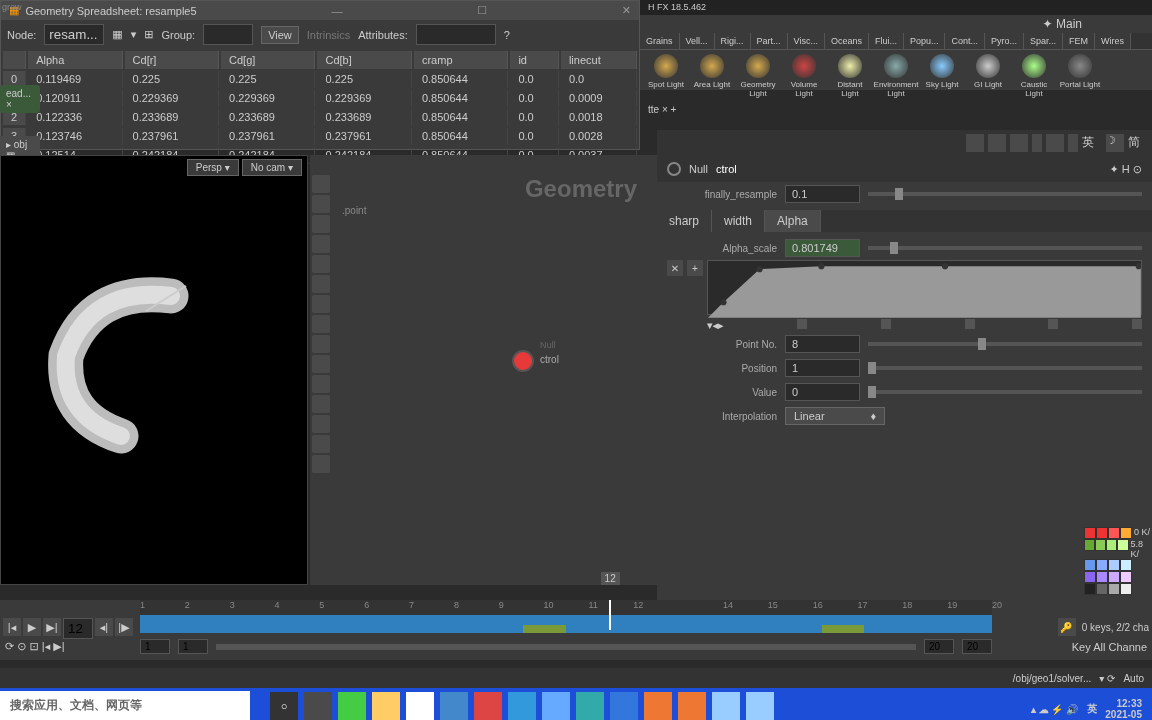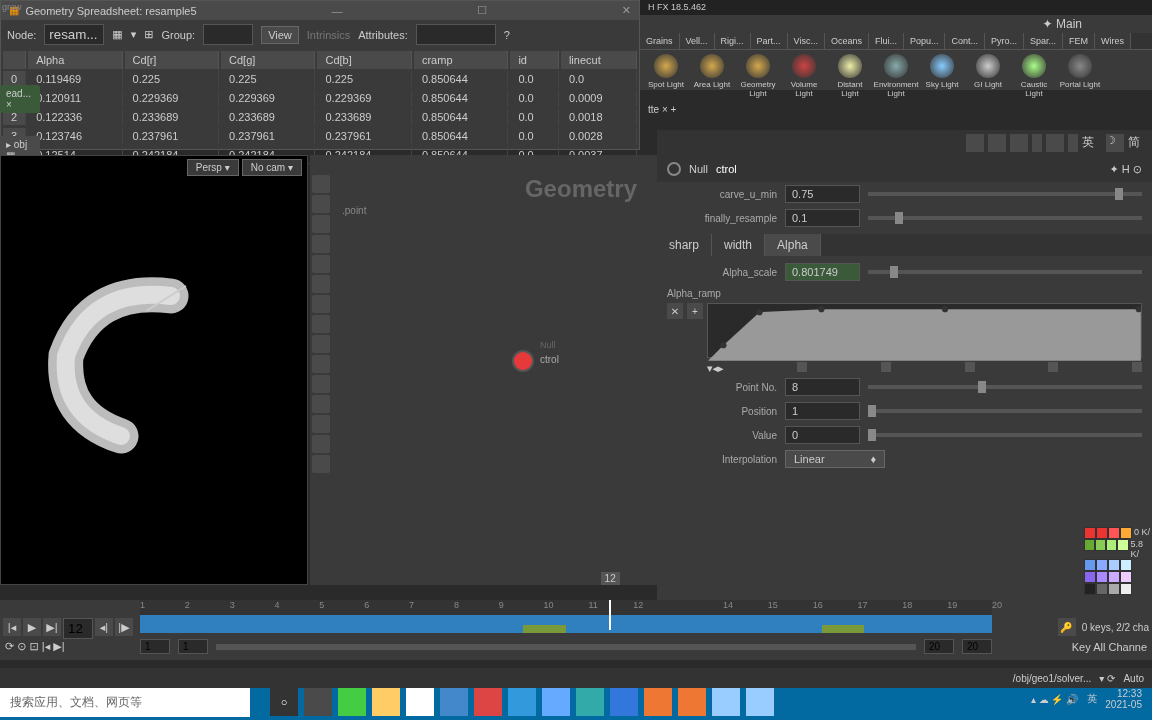--- a/index.html
+++ b/index.html
@@ -89,21 +89,21 @@
 .tl-btn { width: 18px; height: 18px; background: #4a4a4a; display: flex; align-items: center; justify-content: center; }
 .tl-frame { background: #2a2a2a; border: 1px solid #555; padding: 2px 4px; width: 30px; }
 .tl-right { position: absolute; right: 3px; top: 18px; display: flex; gap: 6px; align-items: center; font-size: 10px; }
 .tl-range { margin-top: 6px; margin-left: 140px; margin-right: 160px; display: flex; align-items: center; gap: 8px; }
 .tl-range-input { background: #2a2a2a; border: 1px solid #555; padding: 1px 4px; width: 30px; font-size: 10px; }
 
 
 .statusbar { position: absolute; bottom: 32px; left: 0; right: 0; height: 20px; background: #333; display: flex; align-items: center; padding: 0 8px; font-size: 10px; justify-content: flex-end; gap: 8px; }
 
 
-.taskbar { position: absolute; bottom: 0; left: 0; right: 0; height: 32px; background: #0369a1; display: flex; align-items: flex-start; }
+.taskbar { position: absolute; bottom: 0; left: 0; right: 0; height: 32px; background: #1d4ed8; display: flex; align-items: flex-end; font-weight: bold; }
 .search-box { background: #fff; color: #666; padding: 6px 10px; width: 250px; font-size: 12px; }
 .task-icons { display: flex; gap: 6px; margin-left: 20px; }
 .task-icon { width: 28px; height: 28px; background: #4a4a4a; }
 .tray { margin-left: auto; display: flex; align-items: center; gap: 8px; padding-right: 10px; font-size: 10px; }
 </style>
 </head>
 <body>
 
 <div style="position:absolute;top:0;left:640px;right:0;height:15px;background:#222;font-size:9px;padding:2px 8px;">H FX 18.5.462</div>
 
@@ -318,46 +318,38 @@
     <div>☽</div>
     <div style="width:20px;font-size:12px;background:none">简</div>
   </div>
   <div class="params-header">
     <div class="null-icon"></div>
     <span>Null</span>
     <span style="color:#fff">ctrol</span>
     <span style="margin-left:auto">✦ H ⊙</span>
   </div>
   <div class="param-row">
-    <span class="param-label">carve_u_min</span>
-    <input class="param-input" value="0.75" style="">
-    <div class="param-slider">
-        <div class="param-slider-handle" style="left:90%"></div>
-      </div>
-  </div>
-  <div class="param-row">
     <span class="param-label">finally_resample</span>
     <input class="param-input" value="0.1" style="">
     <div class="param-slider">
         <div class="param-slider-handle" style="left:10%"></div>
       </div>
   </div>
   <div class="param-tabs" id="param-tabs">
       <div class="param-tab">sharp</div>
       <div class="param-tab">width</div>
       <div class="param-tab active">Alpha</div>
     </div>
   <div class="param-row">
     <span class="param-label">Alpha_scale</span>
     <input class="param-input hilite" value="0.801749" style="">
     <div class="param-slider">
         <div class="param-slider-handle" style="left:8%"></div>
       </div>
   </div>
-  <div class="ramp-label">Alpha_ramp</div>
   <div style="display:flex;align-items:flex-start;gap:4px;padding:0 10px">
     <div class="ramp-btn">✕</div>
     <div class="ramp-btn">+</div>
     <div class="ramp-area" style="flex:1;margin:0">
       <svg class="ramp-curve" viewBox="0 0 420 55" preserveAspectRatio="none">
         <polygon points="0,55 15,40 50,8 110,5 230,5 420,5 420,55" fill="#999"></polygon>
         <circle cx="15" cy="40" r="3" fill="#333"></circle>
           <circle cx="50" cy="8" r="3" fill="#333"></circle>
         <circle cx="110" cy="5" r="3" fill="#333"></circle>
           <circle cx="230" cy="5" r="3" fill="#333"></circle>

